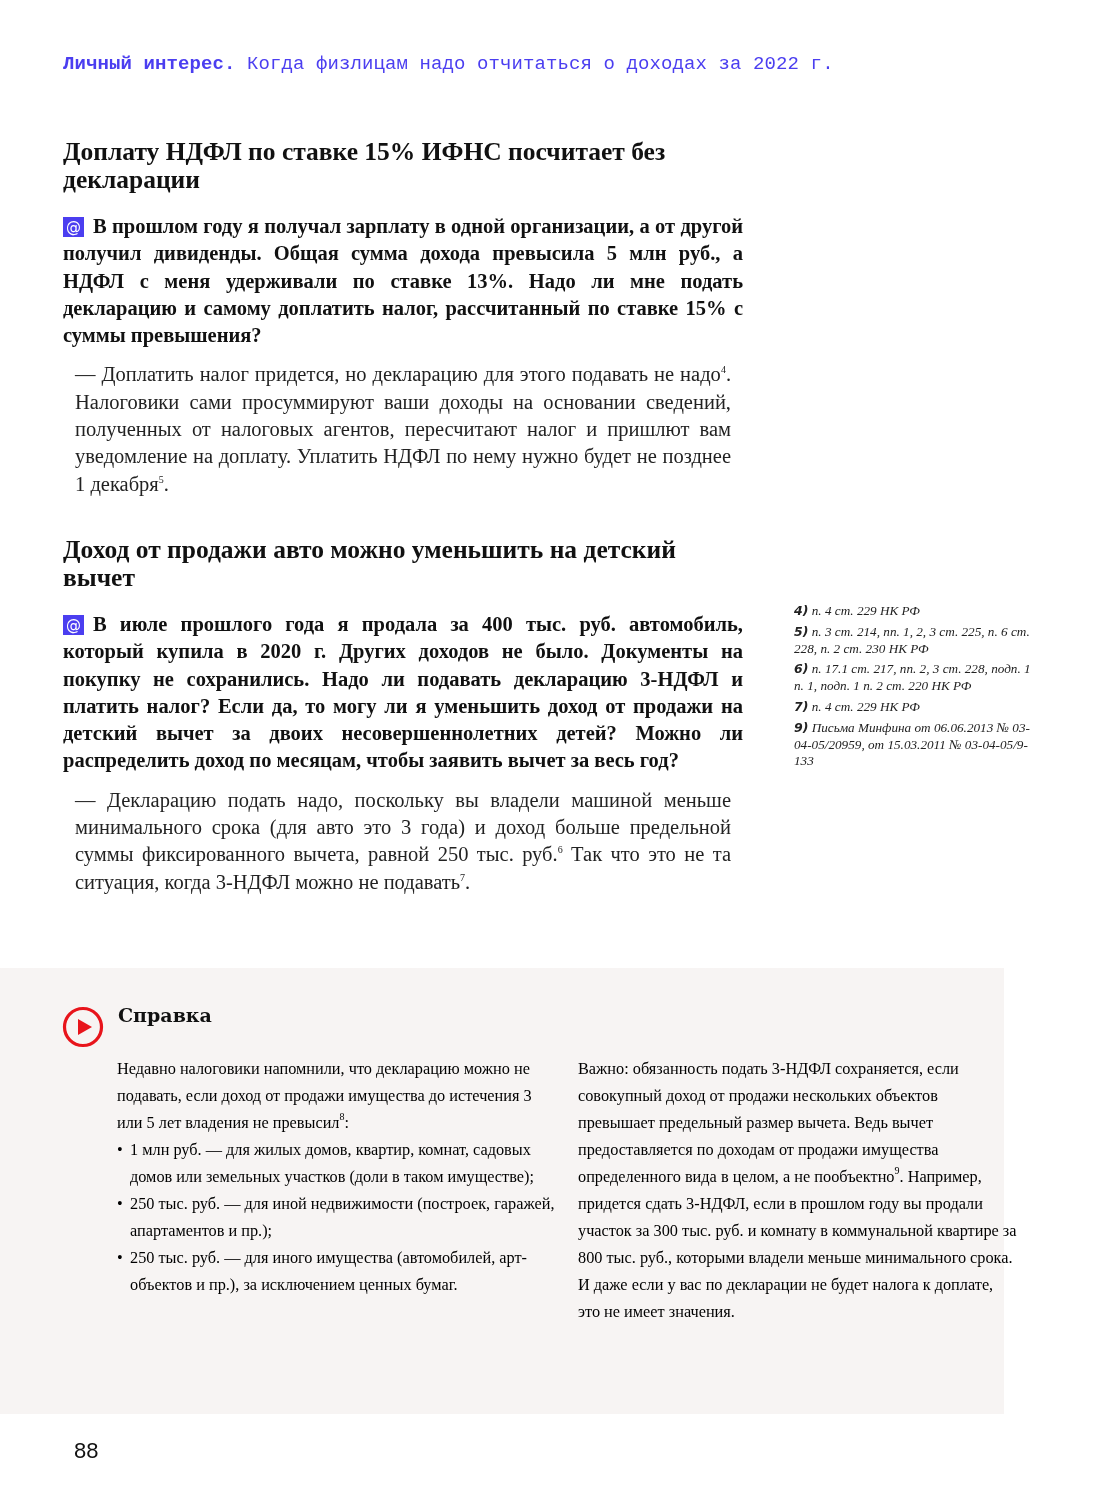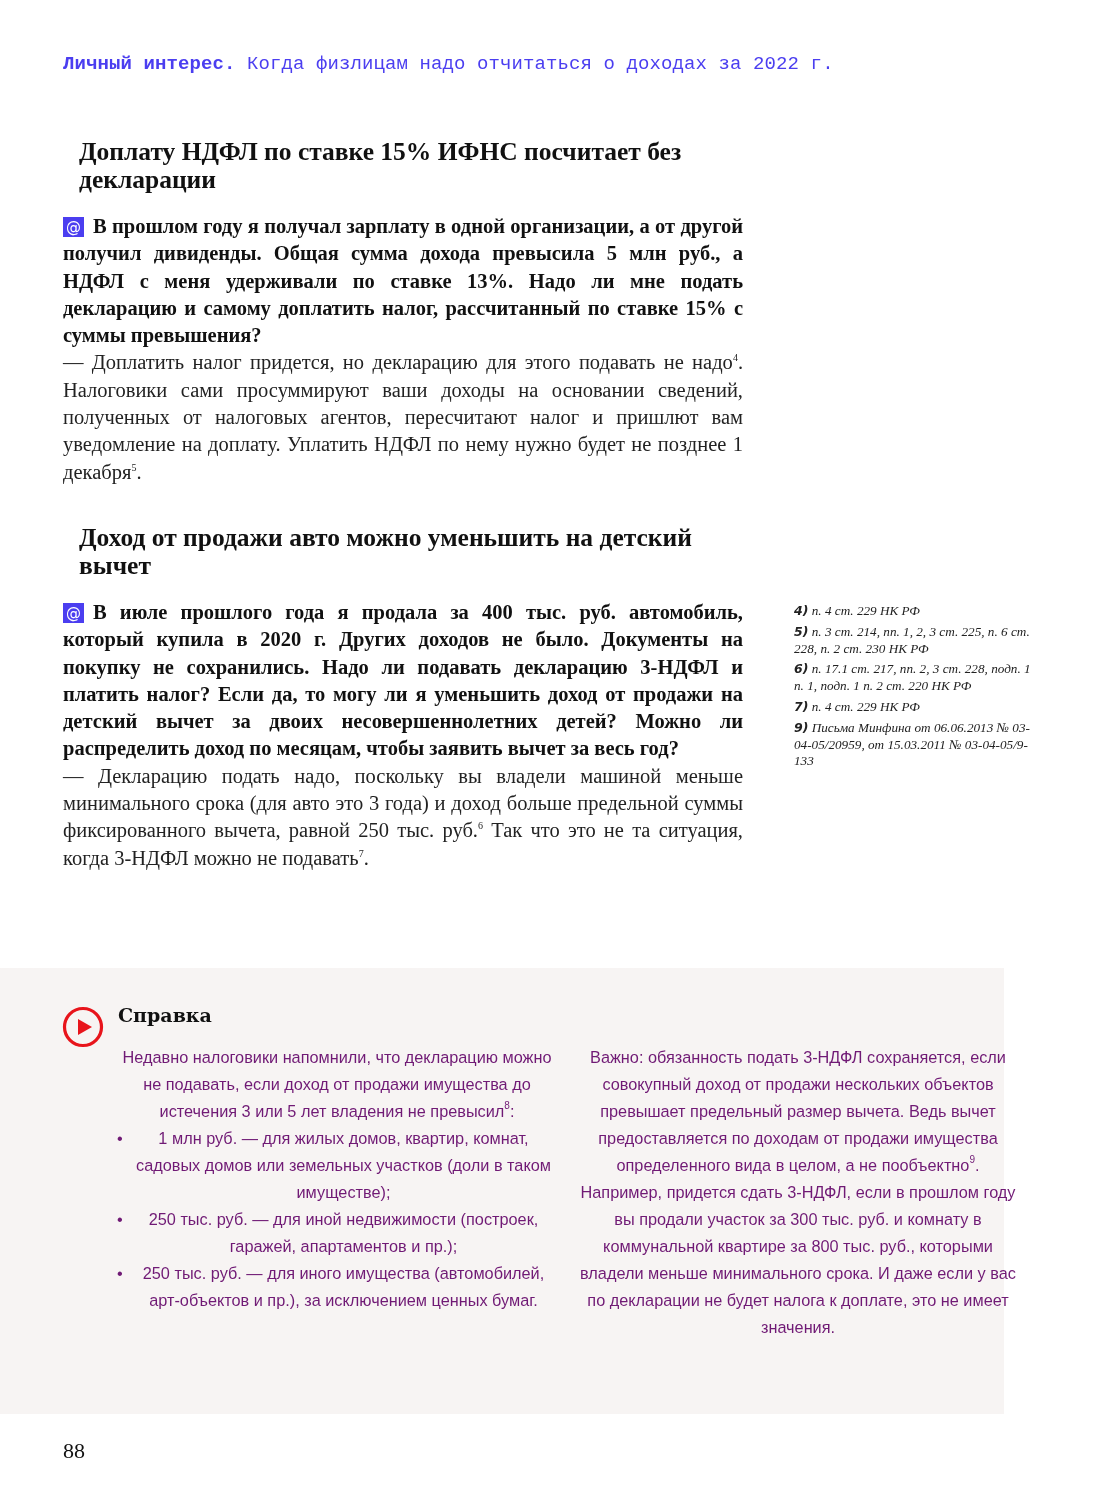--- a/index.html
+++ b/index.html
@@ -8,68 +8,68 @@
       font-family: "DejaVu Serif", "Liberation Serif", serif; color: #1a1a1a; overflow: hidden;
     }
     .running-head {
       position: absolute; left: 63px; top: 53px; font-size: 19px; color: #4b3ef0;
       font-family: Liberation Mono, monospace; letter-spacing: 0.1px; white-space: nowrap;
     }
     .running-head .rh-bold { font-weight: bold; }
     .main { position: absolute; left: 63px; top: 138px; width: 680px; }
     .section-title {
       font-family: "Liberation Serif", serif; font-weight: bold; font-size: 25.5px;
-      line-height: 28px; margin: 0 0 19px 16px; color: #111;
+      line-height: 28px; margin: 0 0 19px 0; color: #111;
     }
     .question {
       font-family: "Liberation Serif", serif; font-weight: bold; font-size: 20.5px;
       line-height: 27.3px; text-align: justify; color: #111; margin: 0;
     }
     .answer {
       font-family: "Liberation Serif", serif; font-size: 20.5px; line-height: 27.3px;
-      text-align: justify; color: #222; margin: 0;
+      text-align: justify; color: #222; margin: 12px;
     }
     .at-badge {
       display: inline-block; width: 21px; height: 20px; background: #4b3ef0; color: #fff;
       font-family: "DejaVu Sans", sans-serif; font-weight: normal; font-size: 15px;
       line-height: 20px; text-align: center; margin-right: 9px; vertical-align: 1px;
     }
     sup { font-size: 10px; line-height: 0; vertical-align: 8px; }
     .block2 { margin-top: 38px; }
     .footnotes {
       position: absolute; left: 794px; top: 603px; width: 240px;
       font-family: "Liberation Serif", serif; font-size: 13.2px; line-height: 16.8px; color: #222; font-style: italic;
     }
     .fn { margin: 0 0 4px 0; }
     .fn-num { font-family: "DejaVu Sans", sans-serif; font-weight: bold; font-size: 12.5px; }
     .ref-box {
-      position: absolute; left: 0; top: 968px; width: 1004px; height: 446px; background: #f7f4f3; text-align: center;
+      position: absolute; left: 0; top: 968px; width: 1004px; height: 446px; background: #f7f4f3;
     }
     .ref-box::before {
       content: ""; position: absolute; left: 0; top: -4px; width: 100%; height: 8px;
       background: radial-gradient(circle at 4px 8px, #f7f4f3 4px, transparent 4.5px) repeat-x;
       background-size: 8px 8px;
     }
     .ref-icon { position: absolute; left: 62px; top: 38px; width: 42px; height: 42px; }
     .ref-title {
       position: absolute; left: 118px; top: 34px; font-family: "DejaVu Serif", serif;
       font-weight: bold; font-size: 19px; line-height: 26px; color: #111;
     }
     .ref-col {
-      position: absolute; top: 76px; font-family: Liberation Sans, sans-serif; font-size: 16.3px;
-      line-height: 27px; color: #701a75;
+      position: absolute; top: 87px; font-family: Liberation Serif, serif; font-size: 16.3px;
+      line-height: 27px; color: #000000;
     }
     .ref-col.left { left: 117px; width: 440px; }
     .ref-col.right { left: 578px; width: 440px; }
     .ref-col p { margin: 0; }
     .ref-col ul { margin: 0; padding: 0; list-style: none; }
     .ref-col li { position: relative; padding-left: 13px; }
     .ref-col li::before { content: "•"; position: absolute; left: 0; top: 0; }
     .page-number {
-      position: absolute; left: 63px; top: 1438px; font-family: Liberation Serif, serif;
+      position: absolute; left: 74px; top: 1438px; font-family: Liberation Sans, sans-serif;
       font-size: 22px; color: #111;
     }
   </style>
 </head>
 <body>
 
 <div class="running-head"><span class="rh-bold">Личный интерес.</span><span> Когда физлицам надо отчитаться о доходах за 2022 г.</span></div>
 
 <div class="main">
   <div class="block">

